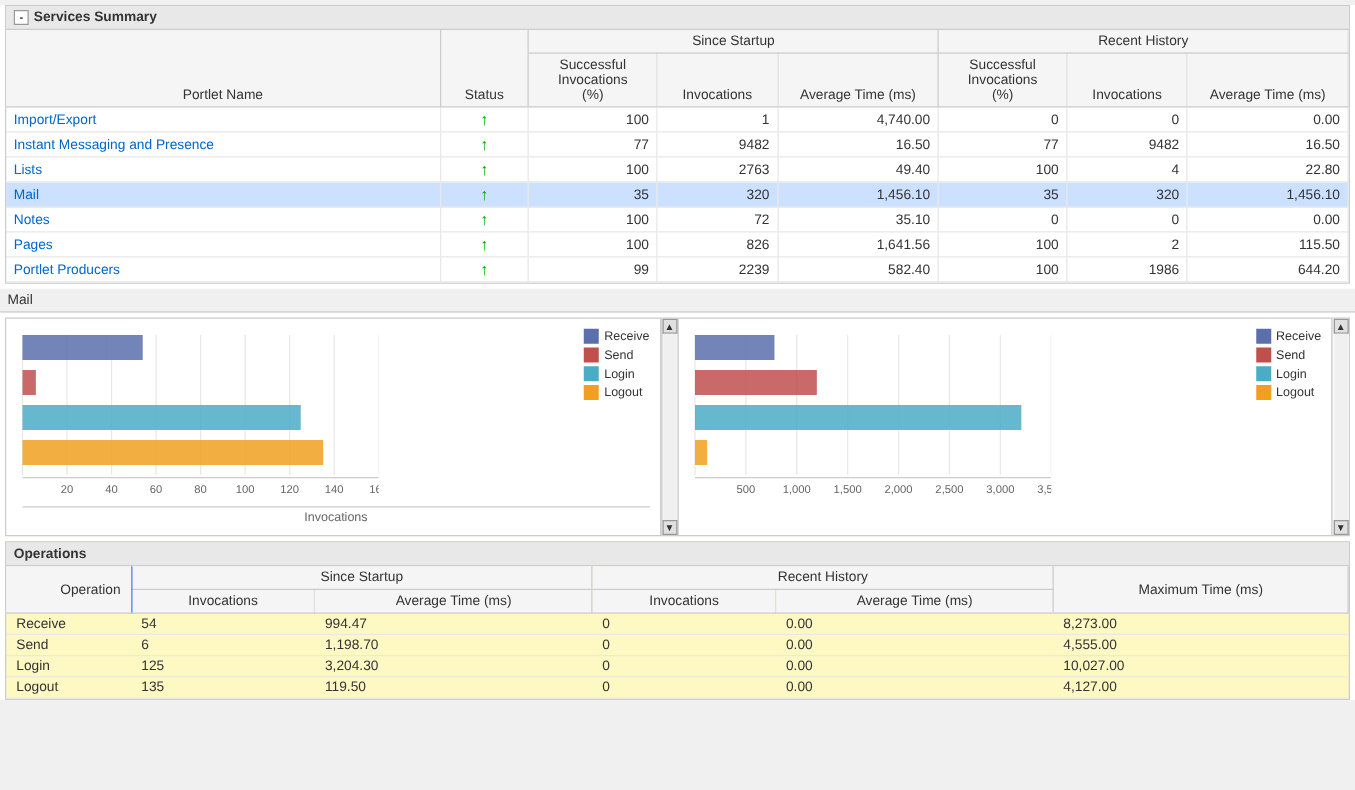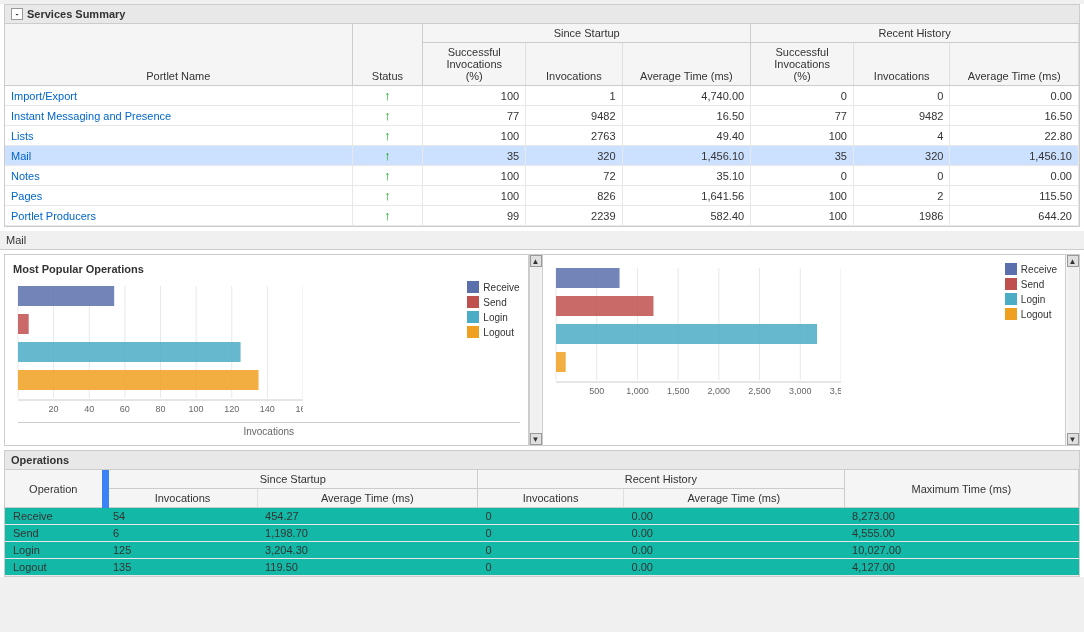--- a/index.html
+++ b/index.html
@@ -19,21 +19,21 @@
     .services-table td.name-cell { text-align: left; color: #0066cc; cursor: pointer; }
     .services-table td.status-cell { text-align: center; }
     .services-table tr.selected { background: #cce0ff; }
     
     .up-arrow { color: #00aa00; font-size: 13px; }
     
     .col-group-header { background: #f5f5f5; text-align: center; border-bottom: 1px solid #ccc; border-right: 1px solid #ccc; padding: 2px; font-size: 11px; }
     .mail-label { padding: 3px 6px; font-size: 11px; color: #333; border-bottom: 1px solid #ccc; background: #f0f0f0; }
     
     
-    .operations-section { border: 1px solid #ccc; margin: 4px; background: #14b8a6; }
+    .operations-section { border: 1px solid #ccc; margin: 4px; background: #fef9c3; }
     .operations-table { width: 100%; border-collapse: collapse; }
     .operations-table th { background: #f5f5f5; border-bottom: 1px solid #ccc; padding: 3px 8px; text-align: center; font-size: 11px; font-weight: normal; }
     .operations-table td { border-bottom: 1px solid #e8e8e8; padding: 2px 8px; font-size: 11px; text-align: left; }
     .operations-table td.op-name { text-align: left; }
     
     svg text { font-family: Arial, sans-serif; }
   </style>
 </head>
 <body>
 
@@ -134,21 +134,20 @@
   </tr>
         </tbody>
     </table>
   </div>
 
   <div class="mail-label">Mail</div>
 
   <div style="display:flex; margin:4px; border:1px solid #ccc; background:#fff;">
 
     <div style="flex:1; padding:8px; border-right:1px solid #ccc; position:relative;">
-      <div style="font-weight:bold; font-size:11px; margin-bottom:6px;">Most Popular Operations</div>
       <div style="display:flex;">
         <div style="flex:1;">
           <svg id="chart1" width="290" height="137">
               <line x1="5" y1="5" x2="5" y2="117" stroke="#e8e8e8" stroke-width="1"></line>
               <line x1="40.625" y1="5" x2="40.625" y2="117" stroke="#e8e8e8" stroke-width="1"></line>
               <line x1="76.25" y1="5" x2="76.25" y2="117" stroke="#e8e8e8" stroke-width="1"></line>
               <line x1="111.875" y1="5" x2="111.875" y2="117" stroke="#e8e8e8" stroke-width="1"></line>
               <line x1="147.5" y1="5" x2="147.5" y2="117" stroke="#e8e8e8" stroke-width="1"></line>
               <line x1="183.125" y1="5" x2="183.125" y2="117" stroke="#e8e8e8" stroke-width="1"></line>
               <line x1="218.75" y1="5" x2="218.75" y2="117" stroke="#e8e8e8" stroke-width="1"></line>
@@ -254,37 +253,37 @@
     </div>
   </div>
 
   <div class="operations-section">
     <div class="section-header">
       <span>Operations</span>
     </div>
     <table class="operations-table">
       <thead>
         <tr>
-          <th rowspan="2" style="text-align:center; width:100px; border-right:7px solid #3b82f6;">Operation</th>
+          <th rowspan="2" style="text-align:right; width:100px; border-right:1px solid #3b82f6;">Operation</th>
           <th colspan="2" style="border-right:1px solid #ccc; border-bottom:1px solid #ccc;">Since Startup</th>
           <th colspan="2" style="border-right:1px solid #ccc; border-bottom:1px solid #ccc;">Recent History</th>
           <th rowspan="2" style="border-right:1px solid #ccc;">Maximum Time (ms)</th>
         </tr>
         <tr>
           <th style="border-right:1px solid #e0e0e0;">Invocations</th>
           <th style="border-right:1px solid #ccc;">Average Time (ms)</th>
           <th style="border-right:1px solid #e0e0e0;">Invocations</th>
           <th style="border-right:1px solid #ccc;">Average Time (ms)</th>
         </tr>
       </thead>
       <tbody id="operations-tbody">
       <tr>
     <td class="op-name">Receive</td>
     <td>54</td>
-    <td>454.27</td>
+    <td>994.47</td>
     <td>0</td>
     <td>0.00</td>
     <td>8,273.00</td>
   </tr>
           <tr>
     <td class="op-name">Send</td>
     <td>6</td>
     <td>1,198.70</td>
     <td>0</td>
     <td>0.00</td>

